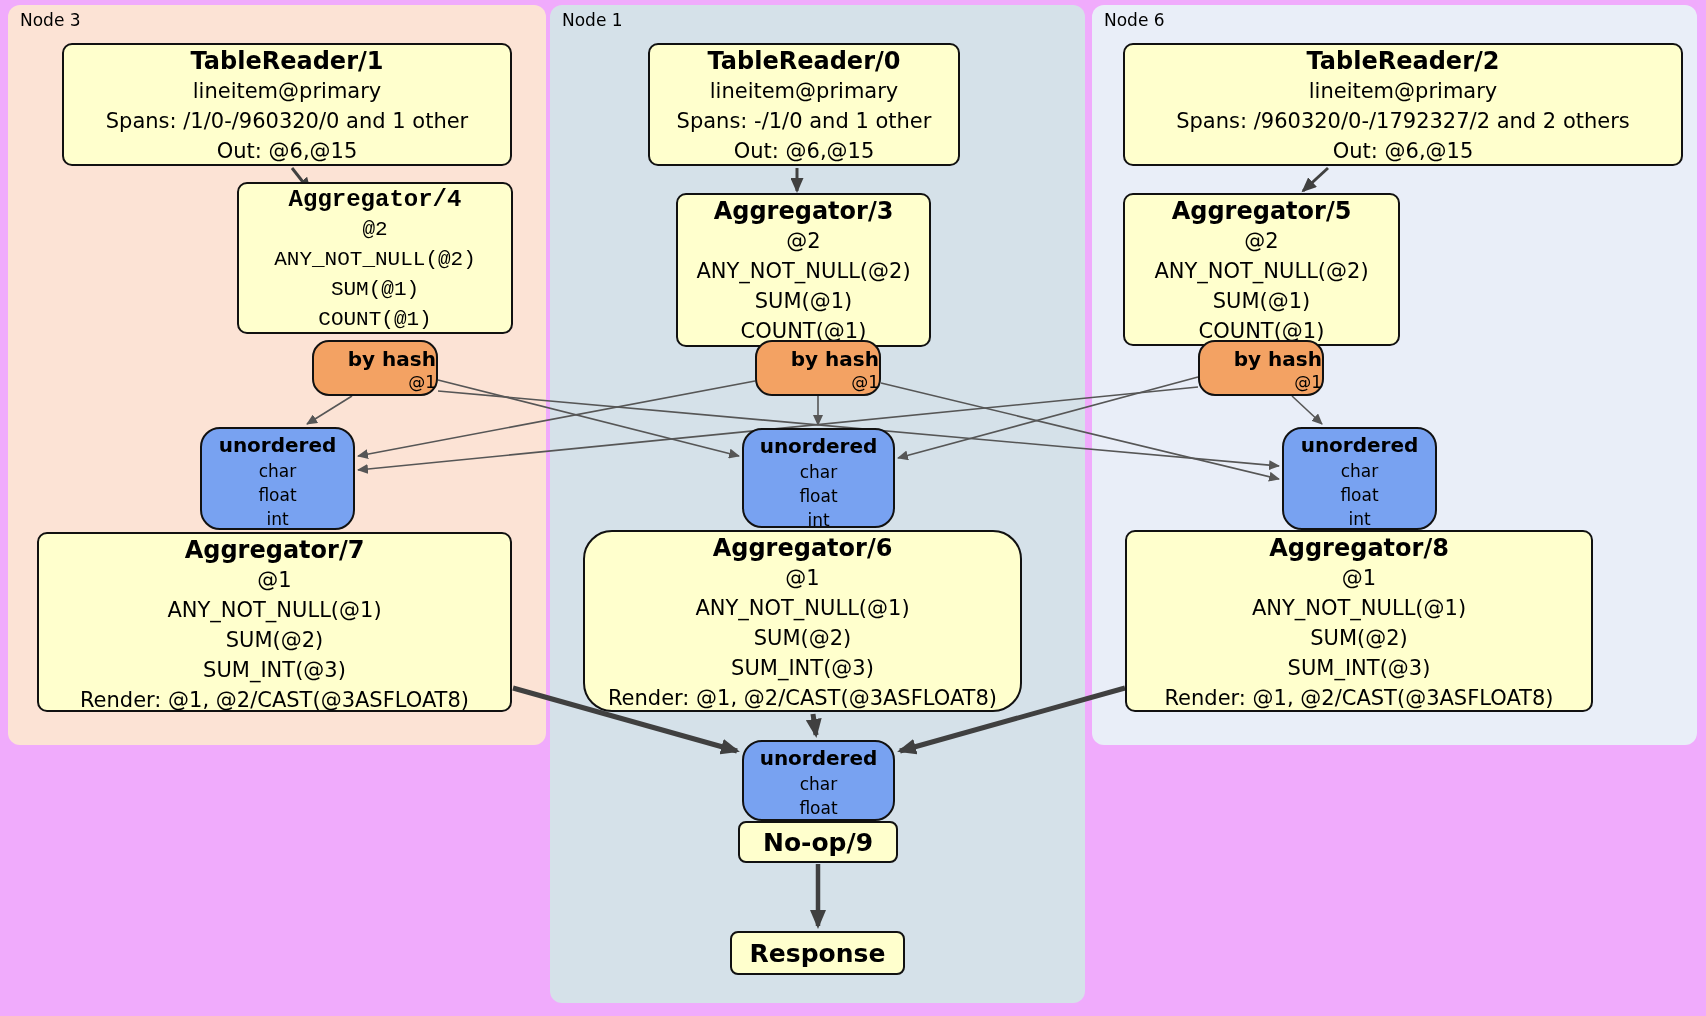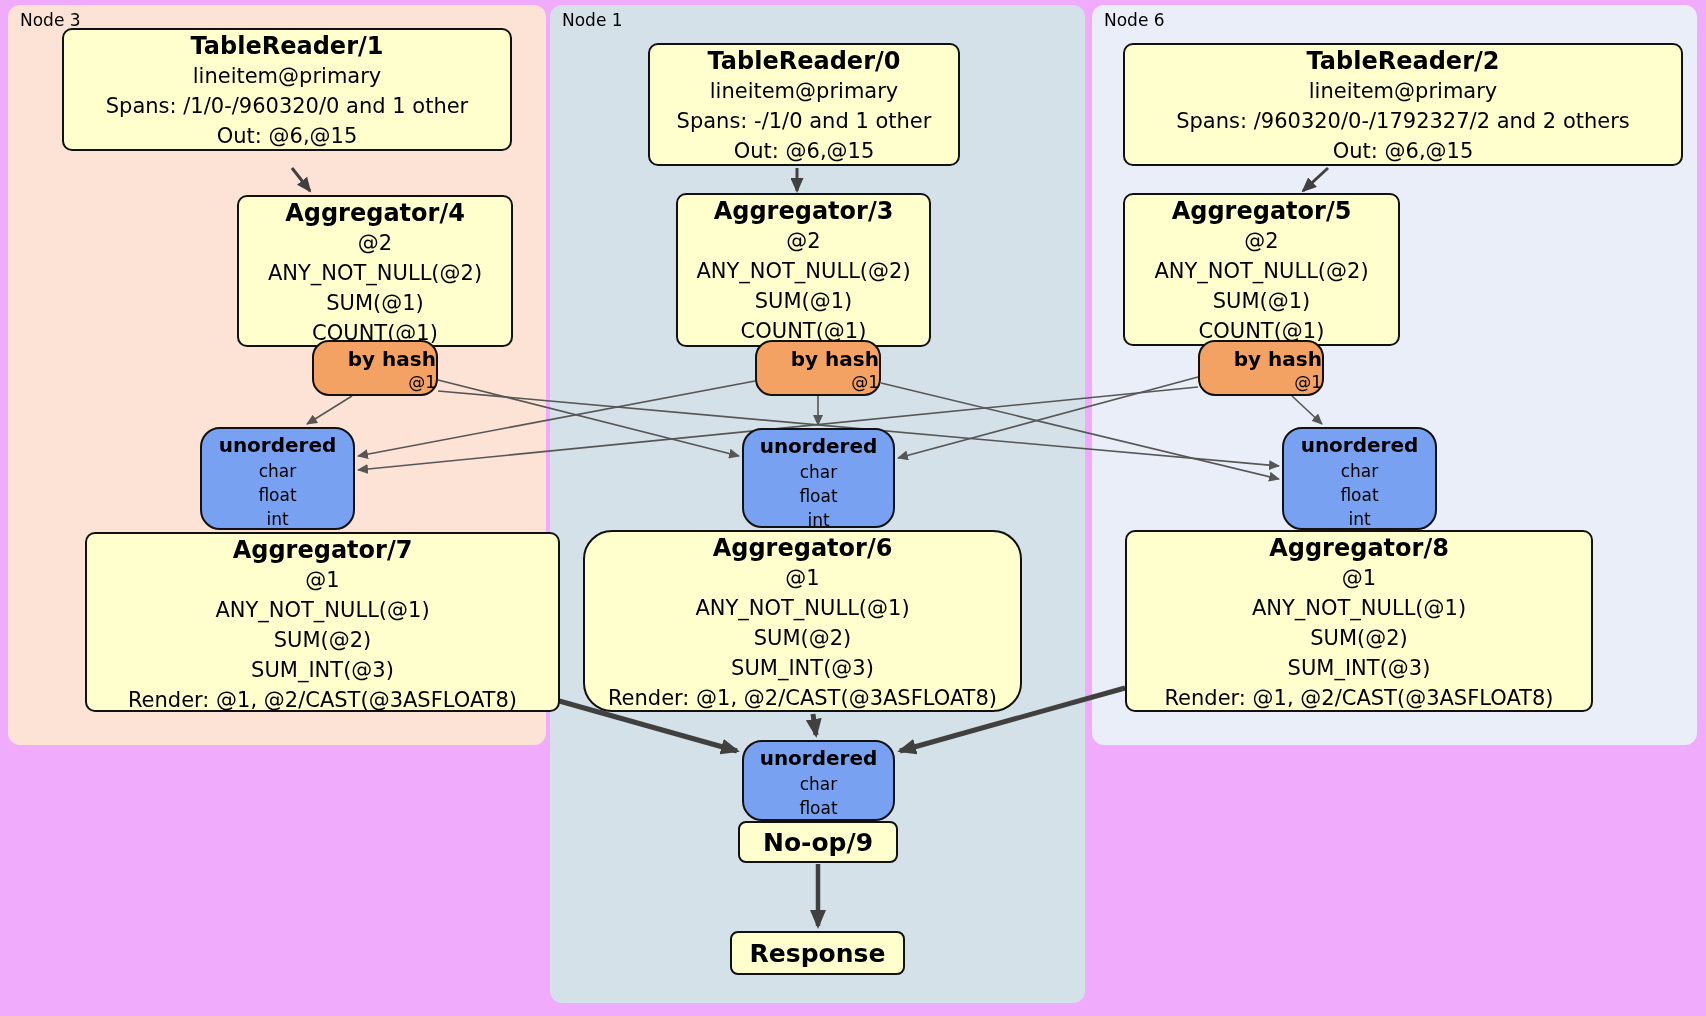--- a/index.html
+++ b/index.html
@@ -69,34 +69,34 @@
     <line x1="797" y1="168" x2="797" y2="191" stroke="#404040" stroke-width="3" marker-end="url(#mmed)"></line>
     <line x1="1328" y1="168" x2="1303" y2="191" stroke="#404040" stroke-width="3" marker-end="url(#mmed)"></line>
 
     <line x1="513" y1="688" x2="737" y2="751" stroke="#404040" stroke-width="5" marker-end="url(#mthick)"></line>
     <line x1="813" y1="714" x2="816" y2="735" stroke="#404040" stroke-width="5" marker-end="url(#mthick)"></line>
     <line x1="1125" y1="688" x2="900" y2="751" stroke="#404040" stroke-width="5" marker-end="url(#mthick)"></line>
 
     <line x1="818" y1="864" x2="818" y2="926" stroke="#404040" stroke-width="4.5" marker-end="url(#mthick)"></line>
   </svg>
 
-  <div class="box proc" style="left:62px; top:28px; width:450px; height:123px;">
+  <div class="box proc" style="left:62px; top:43px; width:450px; height:123px;">
     <div class="t">TableReader/1</div>
     <div>lineitem@primary</div>
     <div>Spans: /1/0-/960320/0 and 1 other</div>
     <div>Out: @6,@15</div>
   </div>
-  <div class="box proc" style="left:237px; top:195px; width:276px; height:152px;">
+  <div class="box proc" style="left:237px; top:182px; width:276px; height:152px;font-family:Liberation Mono, monospace;">
     <div class="t">Aggregator/4</div>
     <div>@2</div>
     <div>ANY_NOT_NULL(@2)</div>
     <div>SUM(@1)</div>
     <div>COUNT(@1)</div>
   </div>
-  <div class="box proc" style="left:37px; top:532px; width:475px; height:180px;margin-left:48px;">
+  <div class="box proc" style="left:37px; top:532px; width:475px; height:180px;">
     <div class="t">Aggregator/7</div>
     <div>@1</div>
     <div>ANY_NOT_NULL(@1)</div>
     <div>SUM(@2)</div>
     <div>SUM_INT(@3)</div>
     <div>Render: @1, @2/CAST(@3ASFLOAT8)</div>
   </div>
 
   <div class="box proc" style="left:648px; top:43px; width:312px; height:123px;">
     <div class="t">TableReader/0</div>

